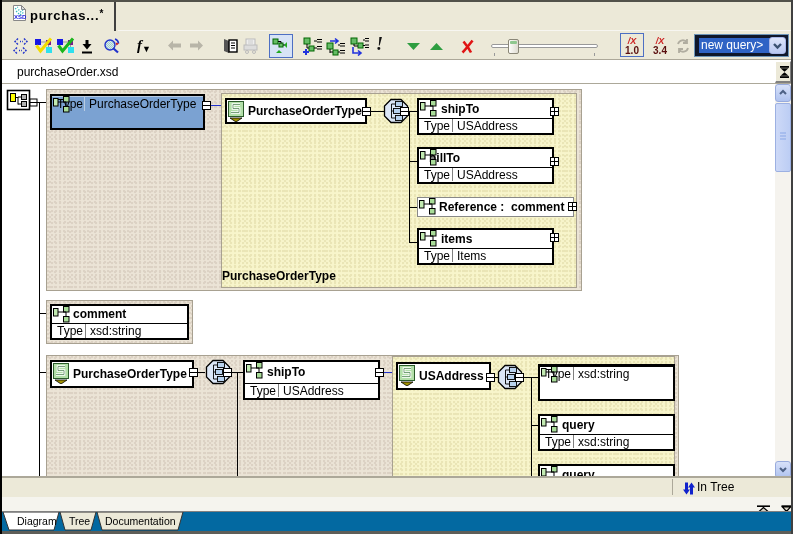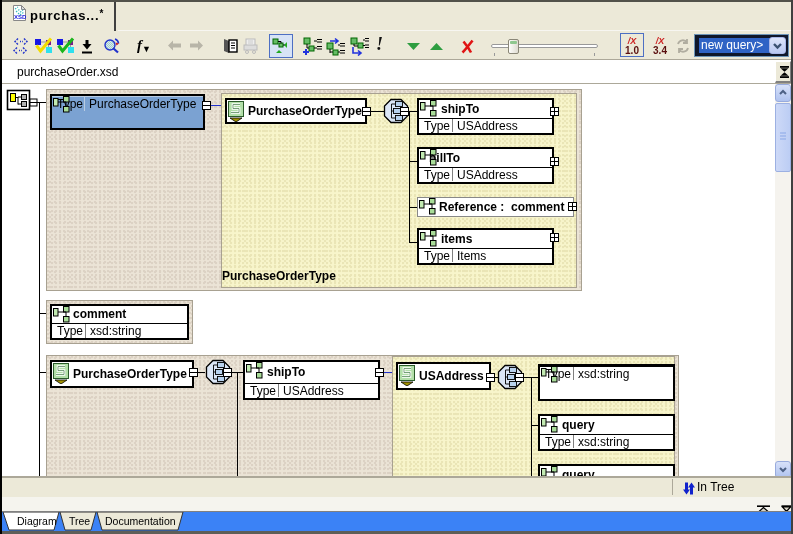--- a/index.html
+++ b/index.html
@@ -458,21 +458,21 @@
         <path d="M1.5,7.8 h12" stroke="#000" stroke-width="1.8"></path>
       </svg></div>
   <div class="abs" style="left:779px;top:3px"><svg width="12" height="9">
         <path d="M0.5,1.2 h11" stroke="#000" stroke-width="1.8"></path>
         <path d="M5.5,6.5 L1.5,2 h8 z" fill="#d8d4c6" stroke="#000" stroke-width="1.2"></path>
         <path d="M1,7.8 h10" stroke="#000" stroke-width="1.6"></path>
       </svg></div>
 </div>
 
 <div class="abs" style="left:2px;top:511px;width:789px;height:1px;background:#808080"></div>
-<div id="btabs" class="abs" style="left:2px;top:512px;width:789px;height:19px;background:#3b82f6">
+<div id="btabs" class="abs" style="left:2px;top:512px;width:789px;height:19px;background:#0369a1">
  <svg width="200" height="19" style="position:absolute;left:0;top:0">
   <polygon points="1,0 57,0 52,18 7,18" fill="#fff" stroke="#333" stroke-width="1"></polygon>
   <polygon points="58,0 94,0 89,18 63,18" fill="#ece9d8" stroke="#333" stroke-width="1"></polygon>
   <polygon points="95,0 181,0 176,18 100,18" fill="#ece9d8" stroke="#333" stroke-width="1"></polygon>
   <text x="15" y="13" font-size="10.5" font-family="Liberation Sans" fill="#000">Diagram</text>
   <text x="67" y="13" font-size="10.5" font-family="Liberation Sans" fill="#000">Tree</text>
   <text x="103" y="13" font-size="10.5" font-family="Liberation Sans" fill="#000">Documentation</text>
  </svg>
 </div>
 <div class="abs" style="left:0;top:531px;width:793px;height:3px;background:#5e5e58"></div>

